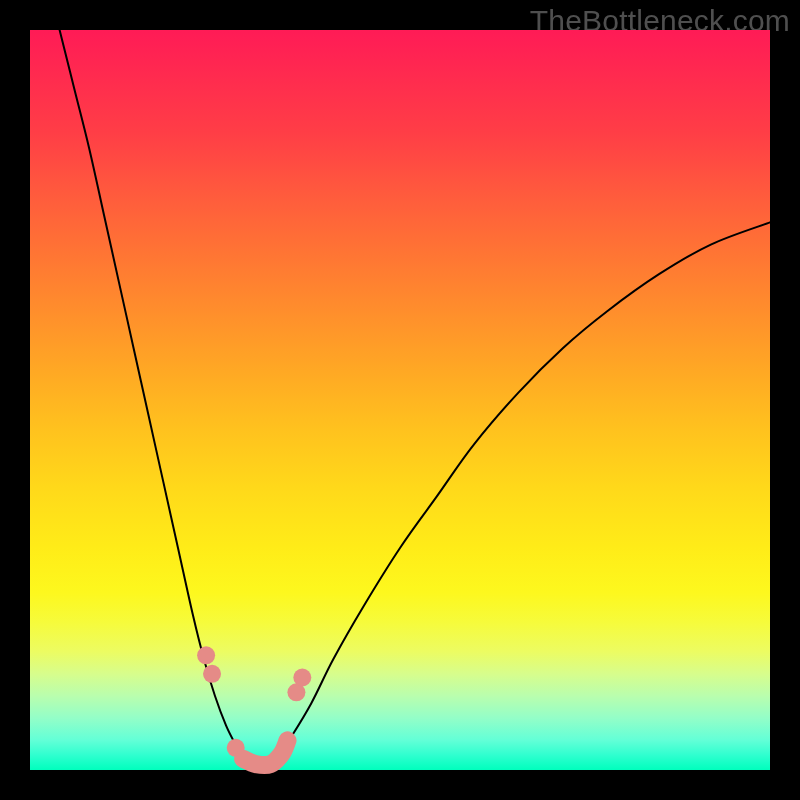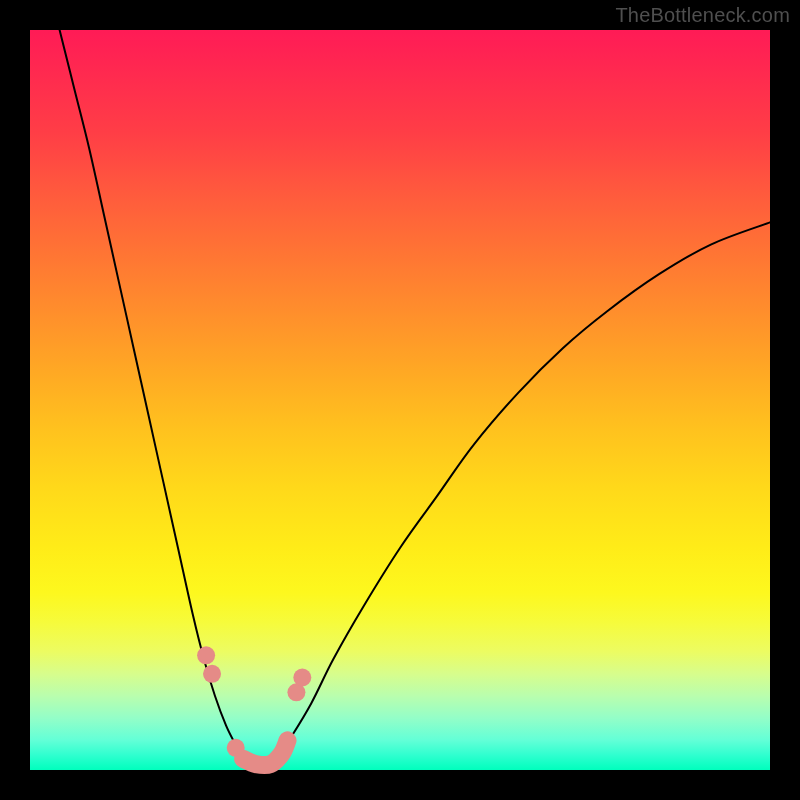--- a/index.html
+++ b/index.html
@@ -45,21 +45,21 @@
       #62ffd7 96%,
       #2fffcf 98%,
       #00ffbd 100%
     );
   }
   .watermark {
     position: absolute;
     top: 4px;
     right: 10px;
     color: #4f4f4f;
-    font-size: 20px;
+    font-size: 30px;
     font-weight: 500;
     letter-spacing: 0.2px;
     user-select: none;
   }
   svg.curves {
     position: absolute;
     left: 0;
     top: 0;
     width: 740px;
     height: 740px;

